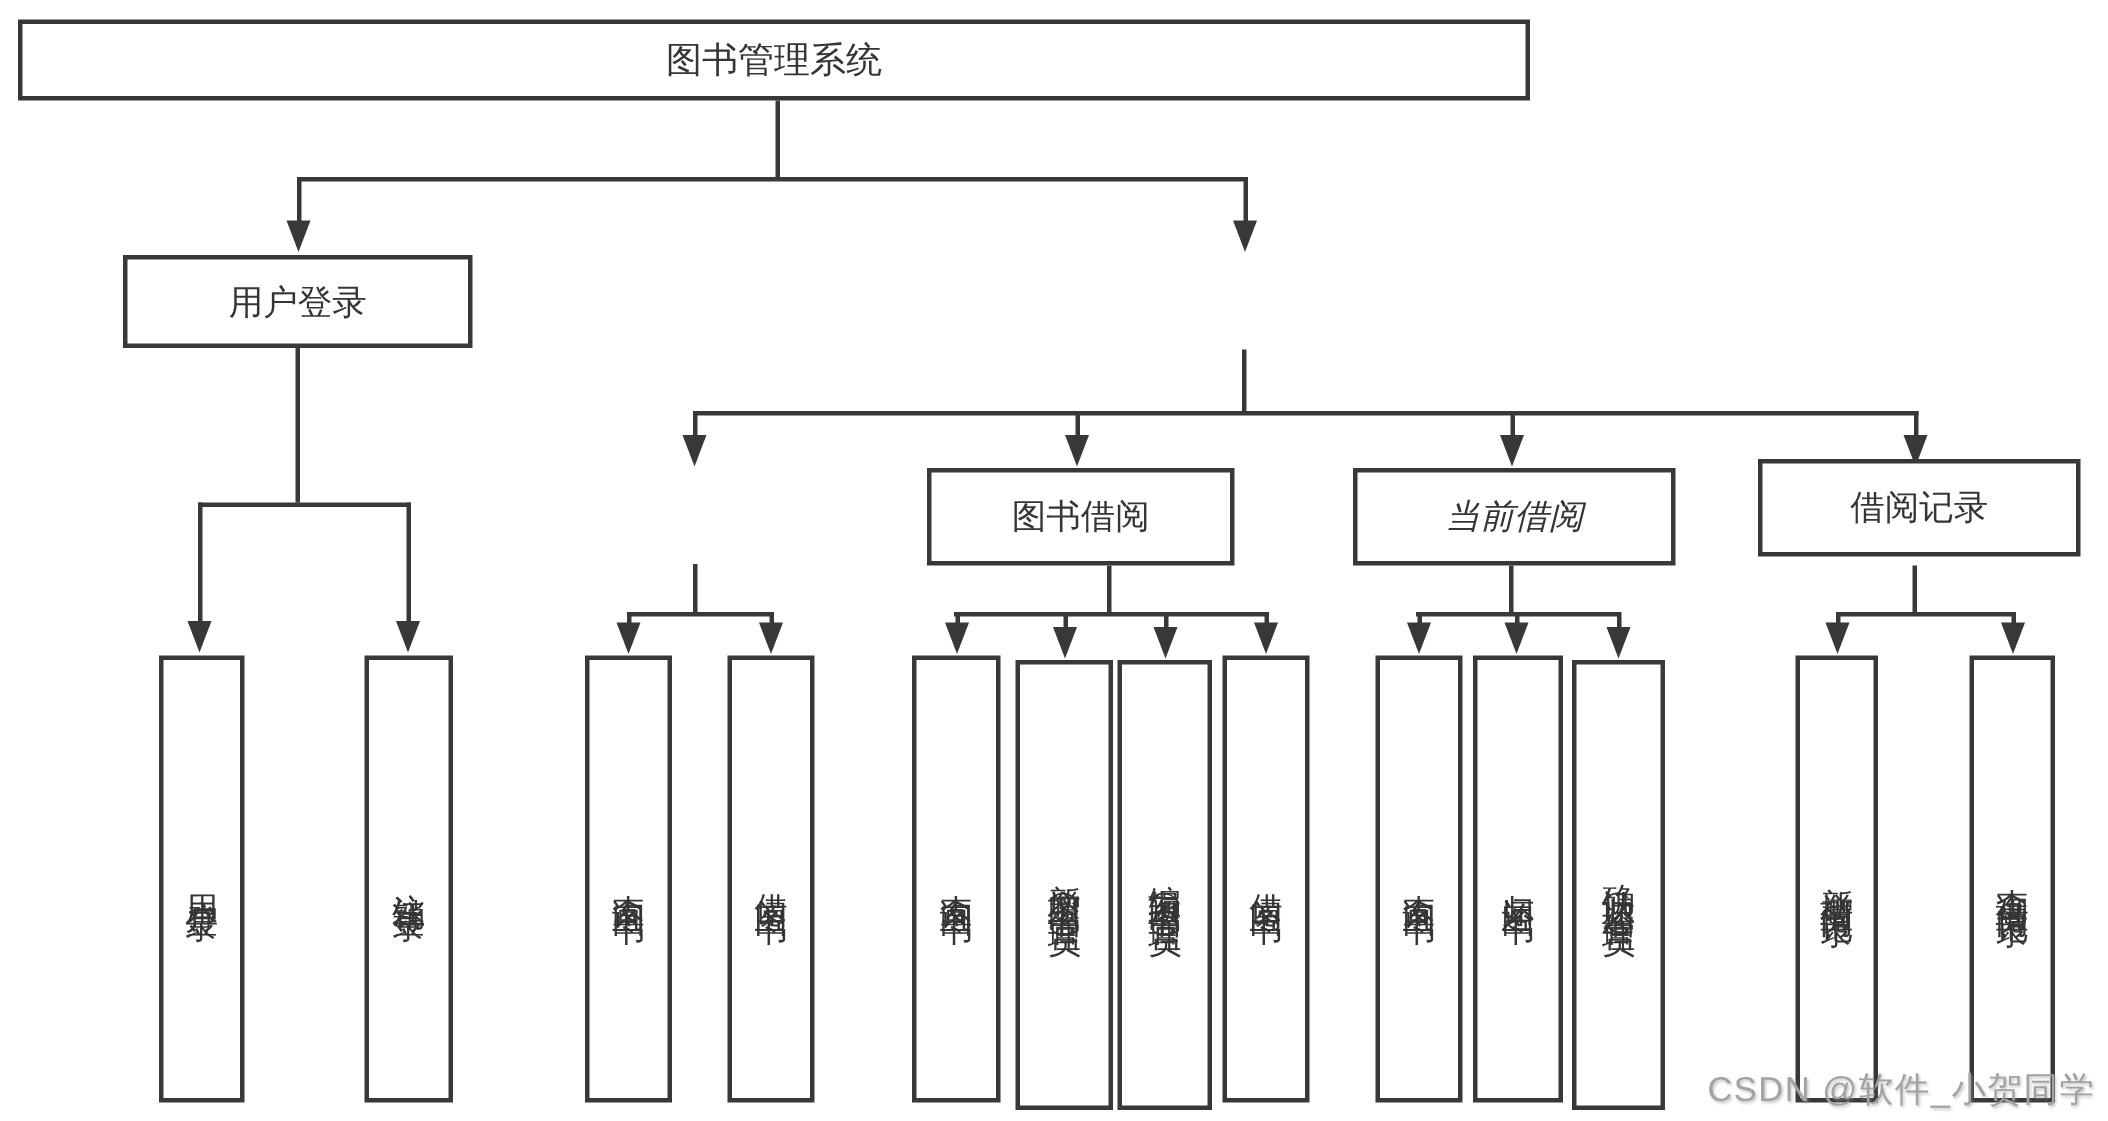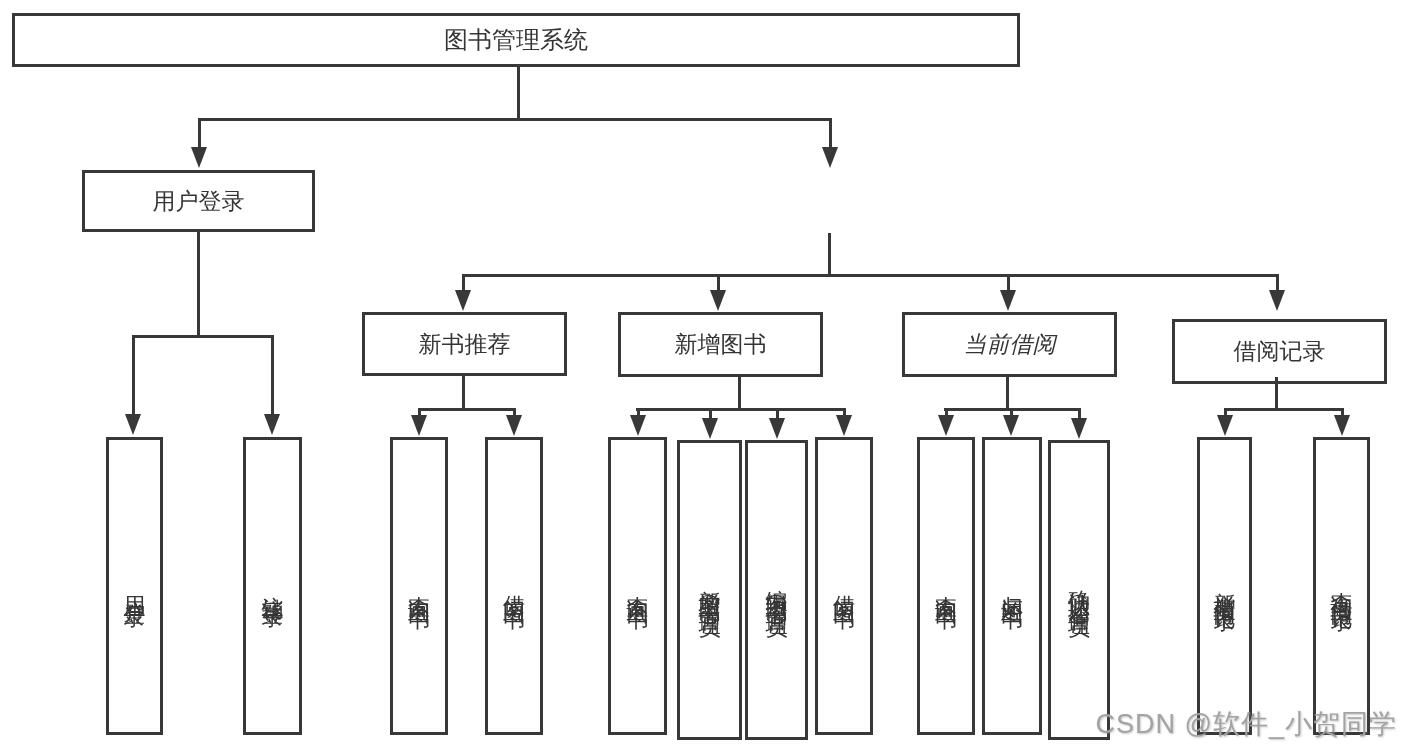--- a/index.html
+++ b/index.html
@@ -57,21 +57,21 @@
     width: 0;
     height: 0;
     border-left: 8px solid transparent;
     border-right: 8px solid transparent;
     border-top: 21px solid #383838;
   }
   .watermark {
     position: absolute;
     right: 8px;
     bottom: 5px;
-    font-size: 27px;
+    font-size: 23px;
     color: #a3a3a3;
     text-shadow: 1px 1px 2px rgba(150,150,150,0.55);
     letter-spacing: 1px;
   }
 </style>
 </head>
 <body>
 
 <div class="canvas">
 
@@ -113,24 +113,23 @@
     </div>
   <div class="arrow" style="left:1000px; top:274px; height:37px;">
       <div class="stem"></div>
       <div class="head"></div>
     </div>
   <div class="arrow" style="left:1269px; top:274px; height:37px;">
       <div class="stem"></div>
       <div class="head"></div>
     </div>
 
-  <div class="box" style="left:362px; top:312px; width:205px; height:64px;">新书推荐</div>
-  <div class="box" style="left:618px; top:312px; width:205px; height:65px;">新增图书</div>
+  <div class="box" style="left:618px; top:312px; width:205px; height:65px;">图书借阅</div>
   <div class="box" style="left:902px; top:312px; width:215px; height:65px;font-style:italic;">当前借阅</div>
-  <div class="box" style="left:1172px; top:319px; width:215px; height:65px;">借阅记录</div>
+  <div class="box" style="left:1172px; top:306px; width:215px; height:65px;">借阅记录</div>
 
   <div class="vline" style="left:462px; top:376px; height:32px;"></div>
   <div class="hline" style="left:418px; top:408px; width:97px;"></div>
   <div class="arrow" style="left:411px; top:408px; height:28px;">
       <div class="stem"></div>
       <div class="head"></div>
     </div>
   <div class="arrow" style="left:506px; top:408px; height:28px;">
       <div class="stem"></div>
       <div class="head"></div>

